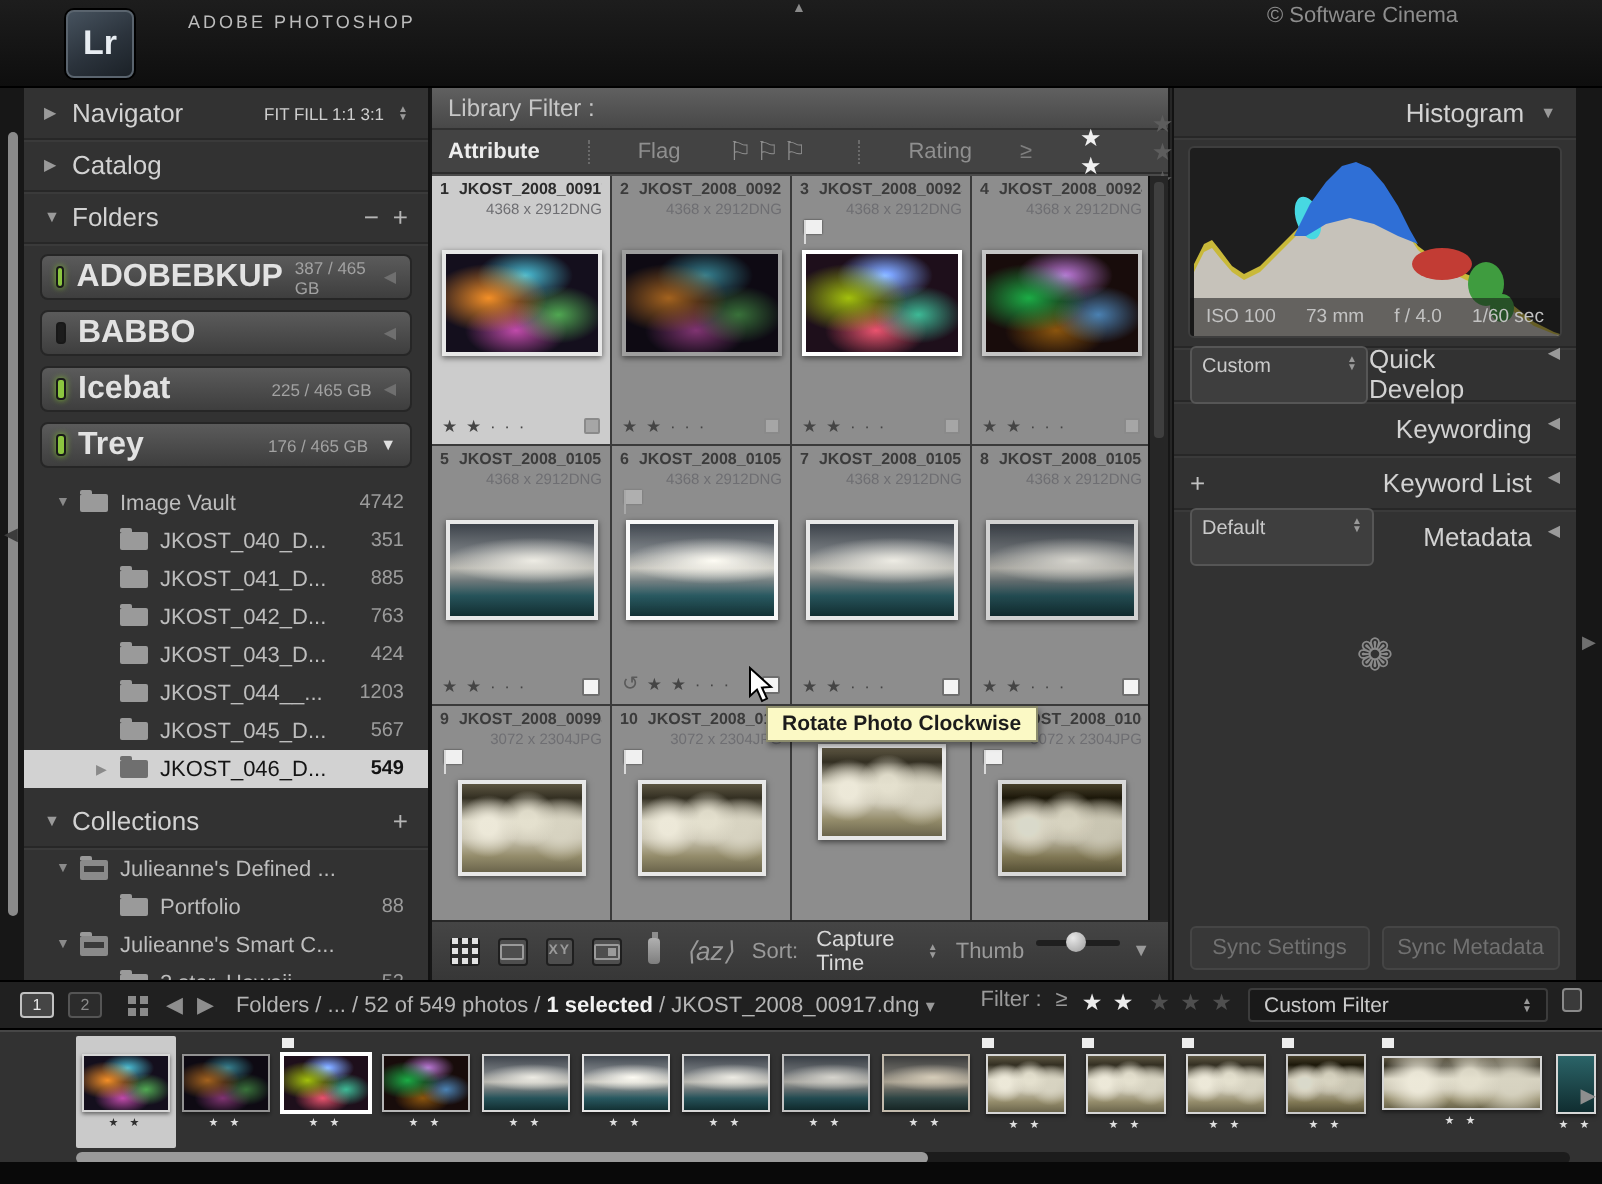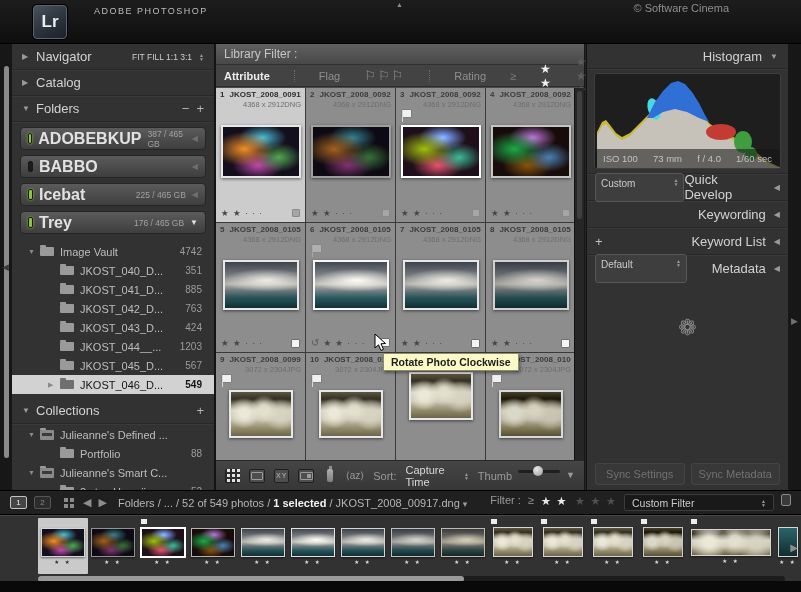--- a/index.html
+++ b/index.html
@@ -132,41 +132,41 @@
   .gtoolbar{position:absolute;left:0;bottom:0;width:368px;height:30px;background:linear-gradient(#454545,#373737);border-top:1px solid #282828;display:flex;align-items:center;padding:0 9px;gap:9px}
   .vicon{width:20px;height:14px;border:1px solid #1f1f1f;border-radius:2px;background:#4e4e4e;display:flex;align-items:center;justify-content:center;cursor:pointer}
   .vicon.on{background:#2c2c2c}
   .gdots{width:3px;height:3px;background:#e2e2e2;box-shadow:5px 0 #e2e2e2,10px 0 #e2e2e2,0 5px #e2e2e2,5px 5px #e2e2e2,10px 5px #e2e2e2,0 -5px #e2e2e2,5px -5px #e2e2e2,10px -5px #e2e2e2;margin-left:-9px}
   .loupe{width:12px;height:8px;border:1px solid #9a9a9a;border-radius:1px}
   .xy{font-size:7px;color:#9a9a9a;letter-spacing:1px;font-weight:bold}
   .survey{width:13px;height:8px;border:1px solid #9a9a9a;border-radius:1px;position:relative}
   .survey::after{content:"";position:absolute;right:1px;top:1px;width:4px;height:4px;background:#9a9a9a}
   .spray{width:8px;height:13px;background:linear-gradient(#b0b0b0,#7e7e7e);border-radius:2px;position:relative;margin:0 4px}
   .spray::before{content:"";position:absolute;left:2px;top:-3px;width:3px;height:3px;background:#8e8e8e}
-  .azsort{color:#9a9a9a;font-size:10px;}
+  .azsort{color:#9a9a9a;font-size:13px;font-style:italic}
   .sortlbl{font-size:11px;color:#9a9a9a}
   .sortval{font-size:11px;color:#d8d8d8}
   .thumbctl{margin-left:auto;display:flex;align-items:flex-start;gap:6px}
   .thumblbl{font-size:11px;color:#9a9a9a}
   .slider{width:42px;height:3px;background:#1f1f1f;border-radius:2px;position:relative}
   .knob{position:absolute;left:15px;top:-4px;width:10px;height:10px;border-radius:50%;background:radial-gradient(circle at 35% 30%,#e8e8e8,#9a9a9a)}
   .ddisc{color:#9a9a9a;font-size:9px}
 
   
   .rpanel{position:absolute;left:586px;top:0;width:202px;height:446px;background:#323232;border-left:1px solid #121212;overflow:hidden}
   .rsechead{height:25px;display:flex;align-items:center;justify-content:flex-end;gap:8px;padding:0 10px;border-bottom:1px solid #272727;box-shadow:0 1px 0 rgba(255,255,255,.04)}
   .rsechead .lbl{font-size:13px;color:#d2d2d2}
   .sidearr{color:#9a9a9a;font-size:8px}
   .histobox{margin:4px 7px;height:96px;background:#1e1e1e;border:1px solid #3e3e3e;border-radius:3px;position:relative;overflow:hidden}
   .histobox svg{position:absolute;left:2px;top:2px}
   .exif{position:absolute;left:0;bottom:0;width:100%;height:19px;background:rgba(20,20,20,.55);display:flex;align-items:center;justify-content:space-between;padding:0 8px;font-size:9.5px;color:#c2c2c2}
   .prow{height:27px;display:flex;align-items:center;padding:0 8px;border-top:1px solid #272727;box-shadow:inset 0 1px 0 rgba(255,255,255,.04)}
   .pill{width:92px;height:29px;background:#3e3e3e;border:1px solid #565656;border-radius:3px;display:flex;align-items:flex-start;padding:4px 5px;font-size:10px;color:#cacaca;cursor:pointer}
   .pill .stepper{margin-left:auto}
-  .prow .rlbl{margin-left:auto;font-size:13px;color:#d2d2d2;display:flex;align-items:center;gap:8px}
+  .prow .rlbl{margin-left:auto;font-size:13px;color:#d2d2d2;display:flex;align-items:flex-start;gap:8px}
   .pluskw{color:#c2c2c2;font-size:13px}
   .rornament{text-align:center;color:#8a8a8a;font-size:22px;padding-top:34px}
   .syncrow{position:absolute;left:0;bottom:5px;width:100%;display:flex;gap:6px;padding:0 8px}
   .syncbtn{flex:1;height:22px;border-radius:3px;border:1px solid #454545;background:#383838;color:#717171;font-size:11px;display:flex;align-items:center;justify-content:center}
 
   
   .statusbar{position:absolute;left:0;top:490px;width:801px;height:25px;background:#202020;border-top:1px solid #000;border-bottom:1px solid #000;display:flex;align-items:center;padding:0 10px;gap:7px}
   .winbox{width:17px;height:13px;border-radius:2px;display:flex;align-items:center;justify-content:center;font-size:8px;cursor:pointer}
   .winbox.w1{border:1px solid #c2c2c2;background:#454545;color:#ececec}
   .winbox.w2{border:1px solid #555;background:#2c2c2c;color:#8a8a8a}

